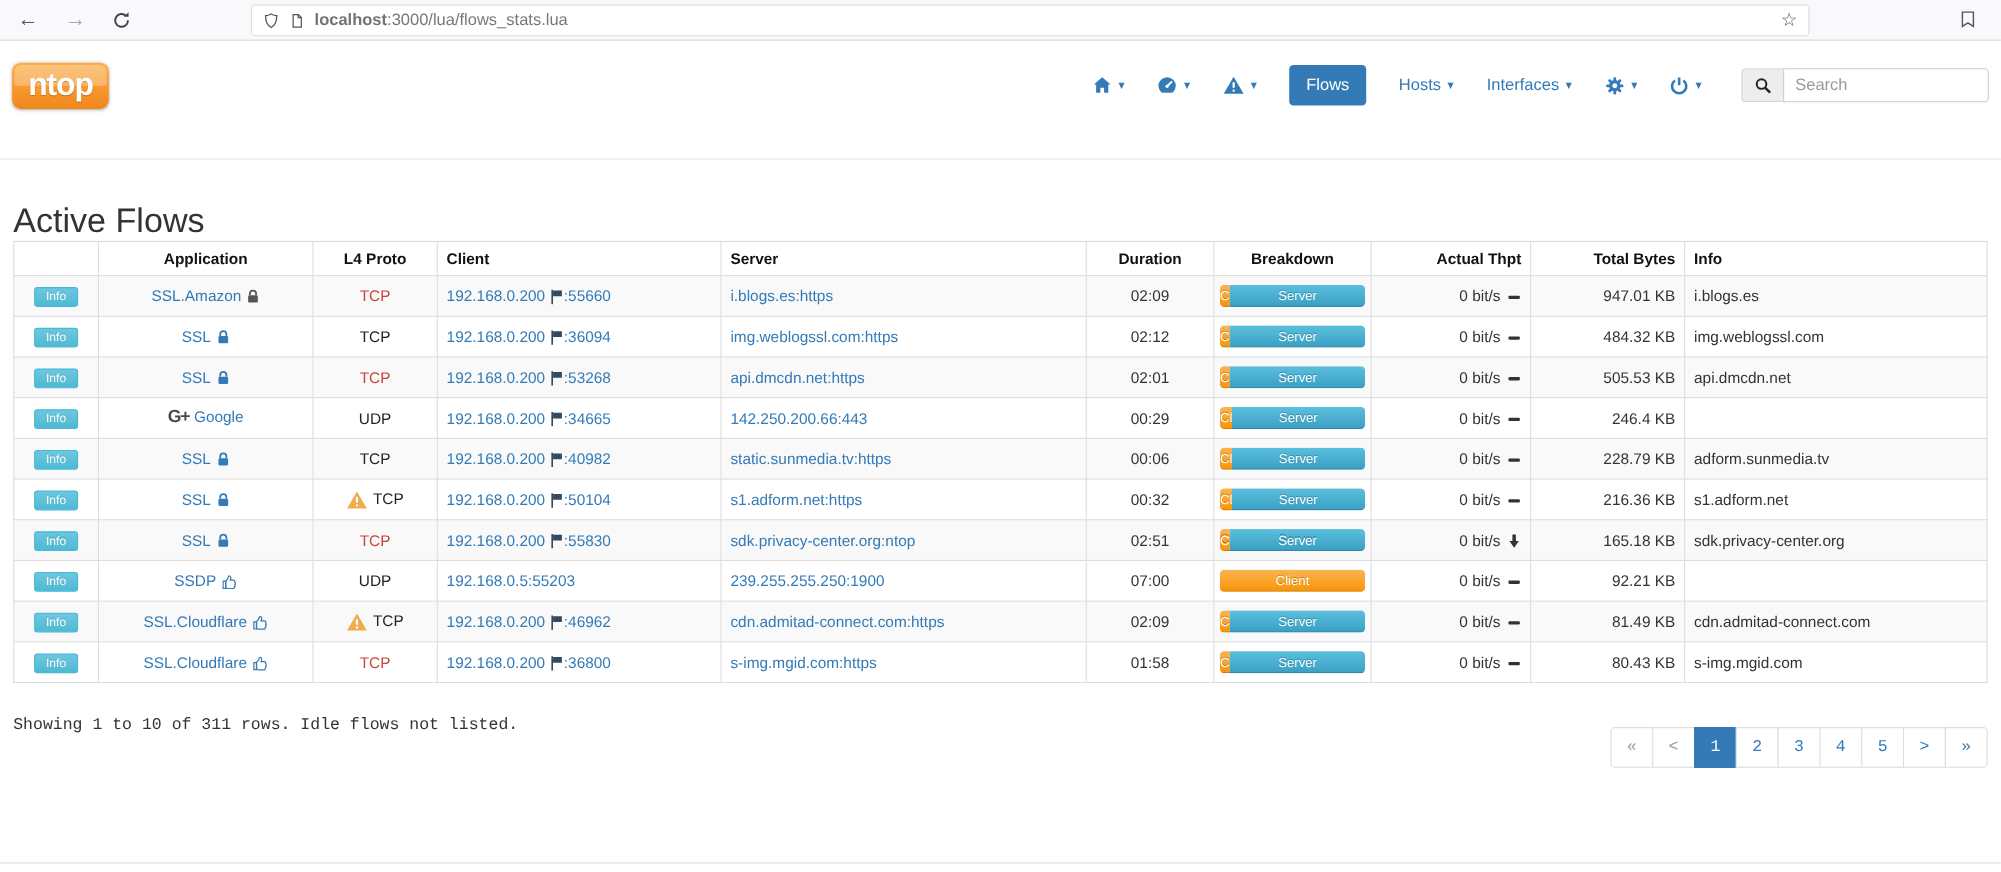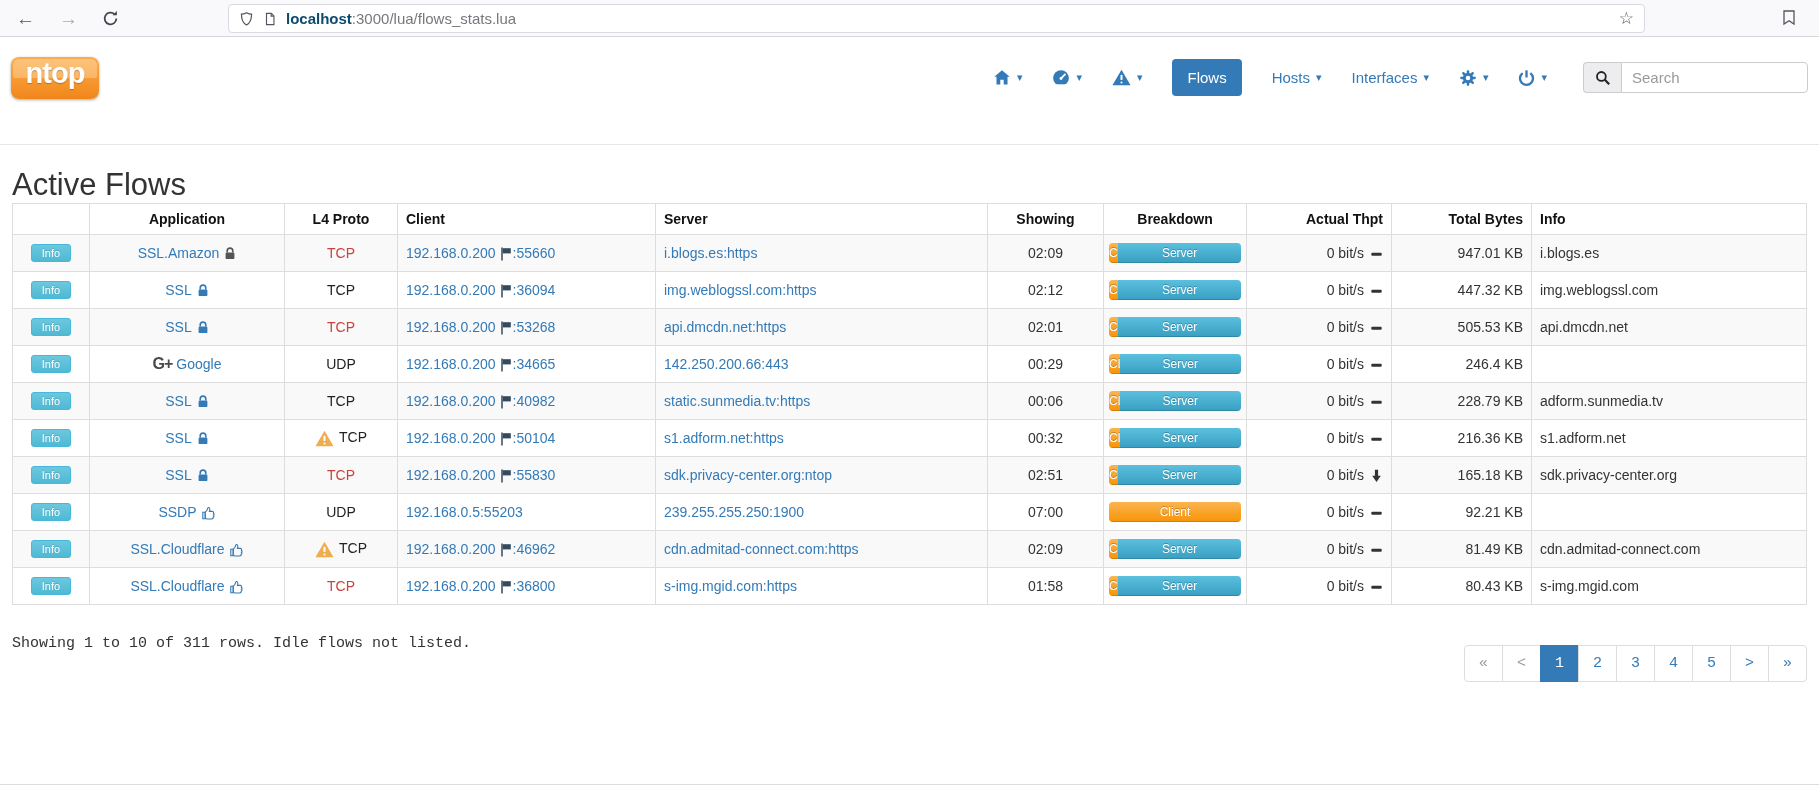--- a/index.html
+++ b/index.html
@@ -16,55 +16,55 @@
     height:37px; background:#f9f9fb; border-bottom:1px solid #d7d7db;
     display:flex; align-items:center; padding:0 16px; position:relative;
   }
   .chrome .navbtn { font-size:19px; color:#55555f; margin-right:24px; line-height:1; }
   .chrome .navbtn.fwd { color:#a6a6ae; }
   .urlbar {
     position:absolute; left:228px; top:4px; width:1417px; height:29px;
     background:#fff; border:1px solid #dadae0; border-radius:4px;
     display:flex; align-items:center; padding:0 10px; gap:9px; font-size:15px;
   }
-  .urlbar .host { color:#0c4a6e; font-weight:bold; }
+  .urlbar .host { color:#737373; font-weight:bold; }
   .urlbar .path { color:#77777d; }
   .urlbar .star { margin-left:auto; color:#55555f; font-size:17px; }
   .chrome-right { position:absolute; right:22px; top:9px; }
 
   
   .navbar {
     height:108px; border-bottom:1px solid #e7e7e7;
     display:flex; align-items:center; padding:0 11px 26px 11px;
   }
   .brand {
     width:88px; height:42px; border-radius:8px; position:relative;
     background:linear-gradient(#fcae49,#f1861b); box-shadow:0 1px 3px rgba(0,0,0,.35);
-    display:flex; justify-content:center; margin-right:auto;
+    display:flex; align-items:center; justify-content:center; margin-right:auto;
   }
   .brand::before { content:""; position:absolute; inset:2px 2px 50% 2px; background:rgba(255,255,255,.28); border-radius:6px 6px 2px 2px; }
   .brand span { position:relative; color:#fff; font-weight:bold; font-size:29px; letter-spacing:-1px; text-shadow:0 1px 1px rgba(0,0,0,.25); }
   nav { display:flex; align-items:center; gap:30px; }
   .nav-item { display:inline-flex; align-items:center; gap:6px; color:#337ab7; font-size:15px; text-decoration:none; cursor:pointer; }
   .nav-item .caret { font-size:11px; color:#337ab7; }
   .nav-item.active { background:#337ab7; color:#fff; padding:10px 15px; border-radius:4px; }
   .search-group { display:flex; margin-left:36px; }
   .search-btn {
     width:38px; height:31px; background:#ededf0; border:1px solid #ccc; border-right:none;
     border-radius:4px 0 0 4px; display:flex; align-items:center; justify-content:center; cursor:pointer;
   }
   .search-input {
     width:187px; height:31px; border:1px solid #ccc; border-radius:0 4px 4px 0;
     padding:0 10px; font-size:15px; font-family:inherit; color:#333; outline:none;
   }
   .search-input::placeholder { color:#9a9a9a; }
 
   
   main { padding:0 12px; }
-  h2 { margin:22px 0 0 0; font-size:31px; font-weight:400; color:#333; }
+  h2 { margin:38px 0 0 0; font-size:31px; font-weight:400; color:#333; }
   .filters { display:flex; justify-content:flex-end; align-items:center; gap:27px; margin:17px 0 10px 0; }
   .filters a { color:#337ab7; font-size:15px; text-decoration:none; cursor:pointer; white-space:nowrap; }
   .filters .caret { font-size:11px; }
 
   table { width:100%; border-collapse:collapse; table-layout:fixed; }
   th, td { border:1px solid #ddd; font-size:14px; overflow:hidden; white-space:nowrap; }
   th { padding:7px 8px; font-weight:bold; color:#111; }
   td { padding:8px 8px; height:37px; color:#333; }
   tbody tr:nth-child(odd) { background:#f9f9f9; }
   .al { text-align:left; } .ac { text-align:center; } .ar { text-align:right; }
@@ -239,21 +239,21 @@
         <col style="width:140px">
         <col style="width:275px">
     </colgroup>
     <thead>
         <tr id="thead-row">
           <th class="ac"></th>
           <th class="ac">Application</th>
           <th class="ac">L4 Proto</th>
           <th class="al">Client</th>
           <th class="al">Server</th>
-          <th class="ac">Showing</th>
+          <th class="ac">Duration</th>
           <th class="ac">Breakdown</th>
           <th class="ar">Actual Thpt</th>
           <th class="ar">Total Bytes</th>
           <th class="al">Info</th>
         </tr>
       </thead>
     <tbody id="tbody">
         <tr>
     <td class="ac"><a class="info-btn">Info</a></td>
     <td class="ac"><a class="lnk">SSL.Amazon</a><span class="ic app-ic">
@@ -314,21 +314,21 @@
               <div class="seg seg-server" style="width:93%">
                 <span>Server</span>
               </div>
             </div>
           </td>
     <td class="ar">0 bit/s<span class="ic thpt-ic">
               <svg width="13" height="14" viewBox="0 0 12 14">
                 <rect x="0.8" y="5.8" width="10.4" height="3" rx="1" fill="#333"></rect>
               </svg>
             </span></td>
-    <td class="ar">447.32 KB</td>
+    <td class="ar">484.32 KB</td>
     <td class="al">img.weblogssl.com</td>
   </tr>
         <tr>
     <td class="ac"><a class="info-btn">Info</a></td>
     <td class="ac"><a class="lnk">SSL</a><span class="ic app-ic">
               <svg width="12" height="15" viewBox="0 0 12 14">
                 <path d="M3.2 6V4.4a2.8 2.8 0 0 1 5.6 0V6" fill="none" stroke="#337ab7" stroke-width="1.6"></path>
                 <rect x="1.6" y="6" width="8.8" height="6.6" rx="1.2" fill="#337ab7"></rect>
               </svg>
             </span></td>

